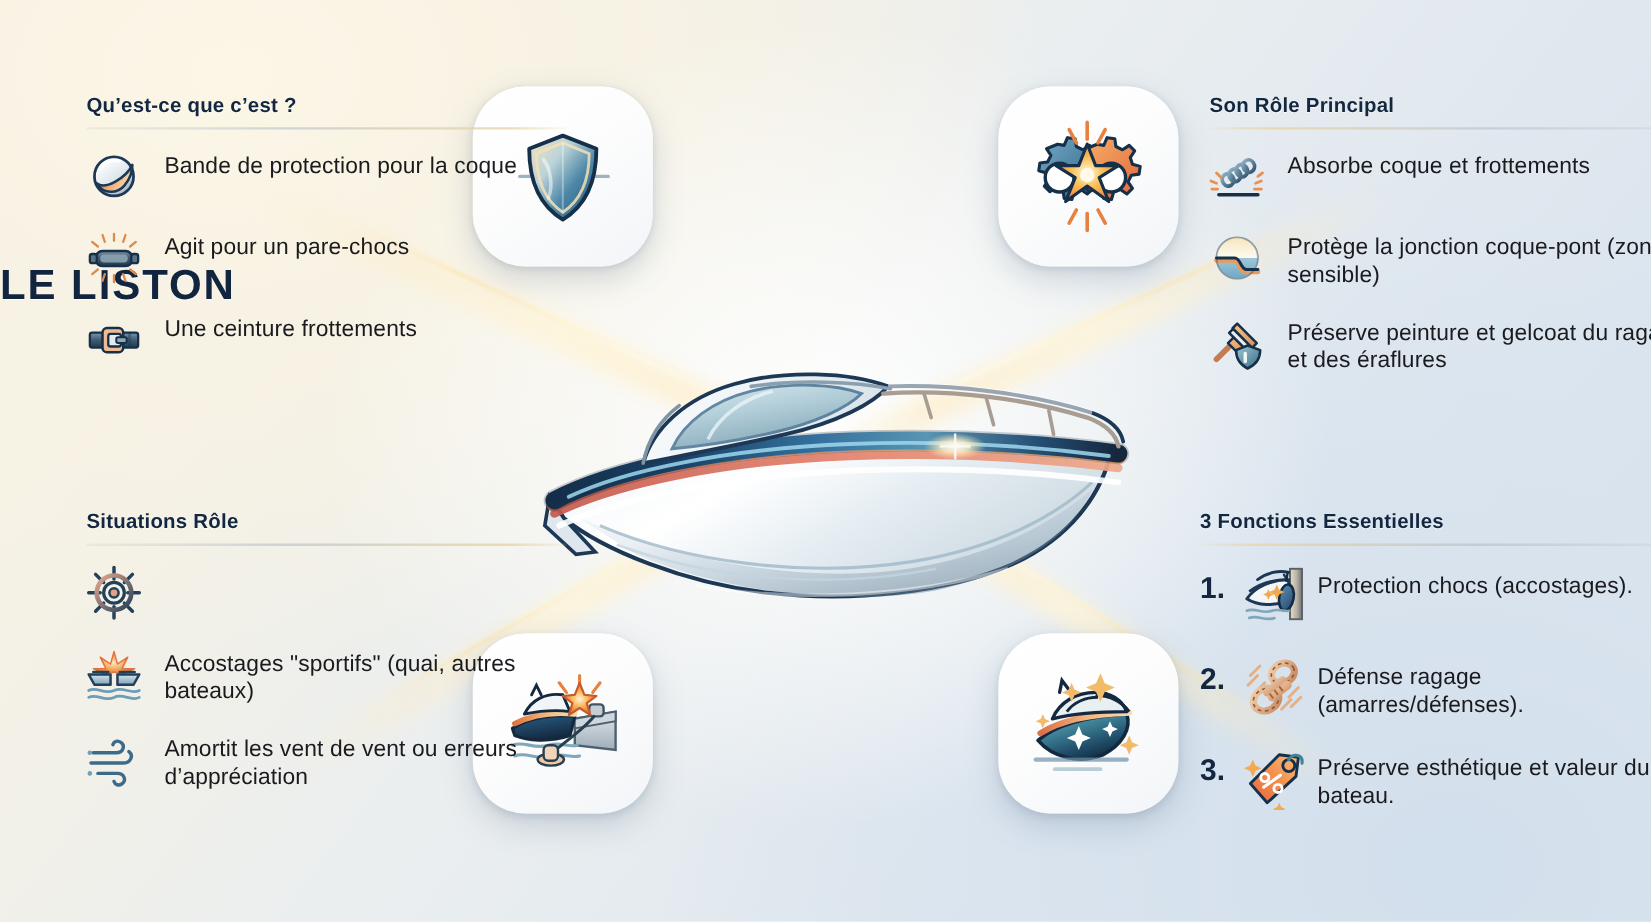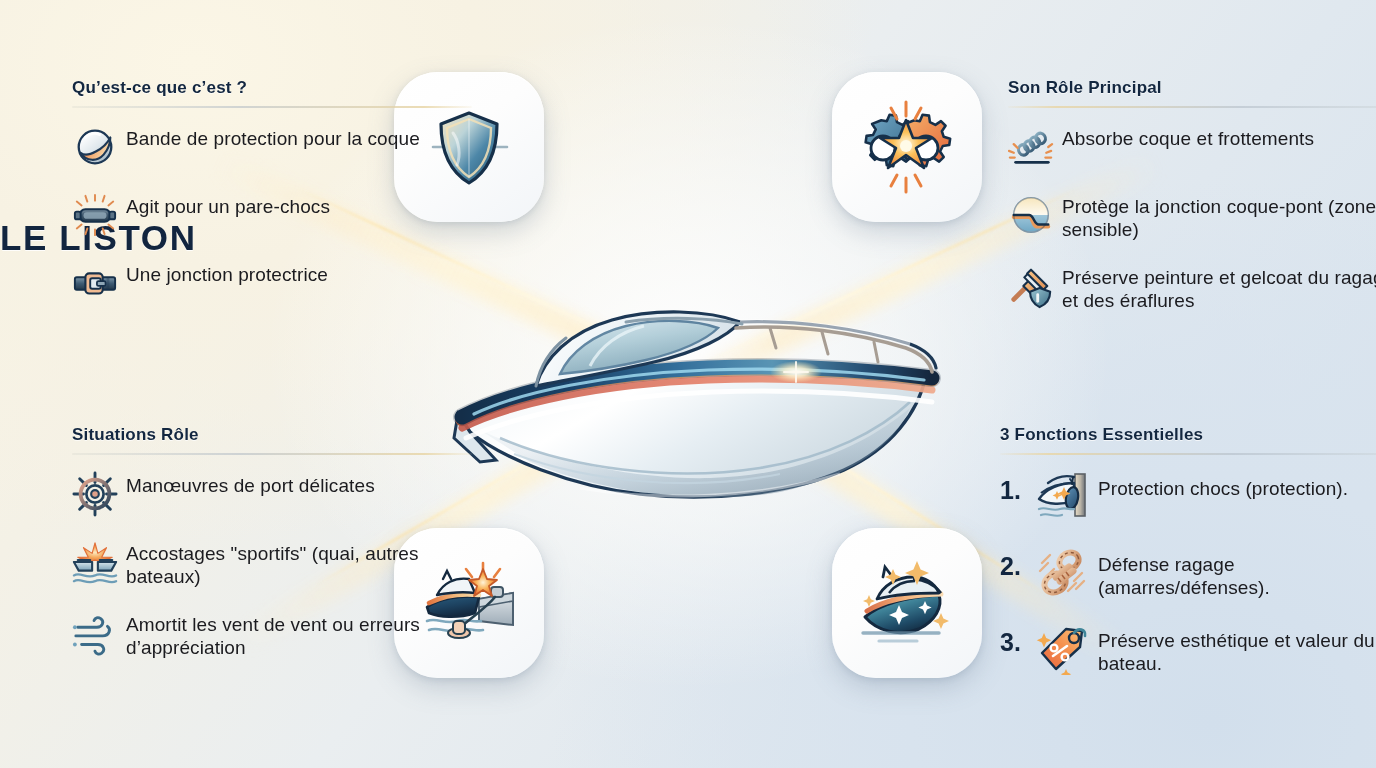--- a/index.html
+++ b/index.html
@@ -86,21 +86,21 @@
     text-shadow:0 1px 0 rgba(255,255,255,.7);
   }
   .q-tr h2,.q-br h2{text-align:left;}
 
   .rule{height:2px;width:100%;border-radius:2px;margin-bottom:16px;}
   .rule.warm{background:linear-gradient(90deg,rgba(190,195,186,.18) 0%,rgba(175,185,195,.55) 42%,rgba(232,214,168,.85) 88%,rgba(232,214,168,.1) 100%);}
   .rule.cool{background:linear-gradient(270deg,rgba(190,195,186,.18) 0%,rgba(175,185,195,.55) 42%,rgba(232,214,168,.85) 88%,rgba(232,214,168,.1) 100%);}
 
   ul.items{list-style:none;margin:0;padding:0;}
   ul.items li{
-    display:flex;align-items:flex-start;gap:8px;margin-bottom:22px;
+    display:flex;align-items:flex-start;gap:19px;margin-bottom:22px;
   }
   .ico{flex:0 0 auto;width:46px;height:46px;display:block;}
   .num{
     flex:0 0 auto;width:26px;font-size:25px;font-weight:bold;color:#132740;
     line-height:1.05;padding-top:6px;
   }
   .txt{
     font-size:19px;line-height:1.22;color:#1b1b1f;padding-top:3px;
     letter-spacing:.1px;
   }
@@ -420,21 +420,21 @@
                 <stop offset="100%" stop-color="#25394b"></stop>
             </linearGradient>
           </defs>
           <rect x="3" y="18" width="15" height="13" rx="2" fill="url(#beltG)" stroke="#16304a" stroke-width="2"></rect>
           <rect x="30" y="18" width="15" height="13" rx="2" fill="url(#beltG)" stroke="#16304a" stroke-width="2"></rect>
           <rect x="36" y="18" width="3" height="13" fill="#16304a" opacity=".35"></rect>
           <rect x="14" y="14" width="18" height="21" rx="4" fill="#f0bb93" stroke="#16304a" stroke-width="2.2"></rect>
           <rect x="19" y="19" width="11" height="11" rx="2" fill="#e3ebf0" stroke="#16304a" stroke-width="2"></rect>
           <rect x="26" y="22" width="9" height="5" rx="1.5" fill="#8fa7b6" stroke="#16304a" stroke-width="1.8"></rect>
         </svg>
-        <span class="txt">Une jonction protectrice</span>
+        <span class="txt">Une ceinture frottements</span>
       </li>
     </ul>
   </div>
 
   <div class="quad q-tr">
     <h2>Son Rôle Principal</h2>
     <div class="rule cool"></div>
     <ul class="items">
       <li>
         <svg class="ico" viewBox="0 0 48 48">
@@ -525,21 +525,20 @@
               <path d="M36 24 L46 24"></path>
             <path d="M8 8 L15 15"></path>
               <path d="M33 33 L40 40"></path>
             <path d="M40 8 L33 15"></path>
               <path d="M15 33 L8 40"></path>
           </g>
           <circle cx="24" cy="24" r="15" fill="none" stroke="url(#whG)" stroke-width="4"></circle>
           <circle cx="24" cy="24" r="9" fill="none" stroke="#22405a" stroke-width="2.8"></circle>
           <circle cx="24" cy="24" r="4" fill="#e0a089" stroke="#22405a" stroke-width="2.2"></circle>
         </svg>
-        <span class="txt">Manœuvres de port délicates</span>
       </li>
       <li>
         <svg class="ico" viewBox="0 0 48 48">
           <defs>
             <linearGradient id="colB" x1="0" y1="0" x2="0" y2="1">
               <stop offset="0%" stop-color="#d6e5ec"></stop>
                 <stop offset="100%" stop-color="#7ba2b8"></stop>
             </linearGradient>
             <radialGradient id="colBurst" cx="0.5" cy="0.5" r="0.5">
               <stop offset="0%" stop-color="#fde9bf"></stop>
@@ -603,21 +602,21 @@
           <path d="M36 13 L 37 6" stroke="#152c44" stroke-width="2" stroke-linecap="round"></path>
           <g fill="#f3a94f">
             <path d="M28 16 l2 4.4 4.4 2 -4.4 2 -2 4.4 -2-4.4 -4.4-2 4.4-2 Z"></path>
             <path d="M21 20 l1.4 3 3 1.4 -3 1.4 -1.4 3 -1.4-3 -3-1.4 3-1.4 Z"></path>
           </g>
           <g stroke="#7fa8bd" stroke-width="2.2" fill="none" stroke-linecap="round">
             <path d="M3 38 C 10 35, 16 41, 24 38 C 30 36, 34 39, 38 38"></path>
             <path d="M5 44 C 12 41, 18 47, 26 44"></path>
           </g>
         </svg>
-        <span class="txt">Protection chocs (protection).</span>
+        <span class="txt">Protection chocs (accostages).</span>
       </li>
       <li>
         <span class="num">2.</span>
         <svg class="ico" viewBox="0 0 52 52">
           <defs>
             <linearGradient id="ropeG" x1="0" y1="0" x2="1" y2="1">
               <stop offset="0%" stop-color="#f0cfae"></stop>
                 <stop offset="100%" stop-color="#c98a60"></stop>
             </linearGradient>
           </defs>

